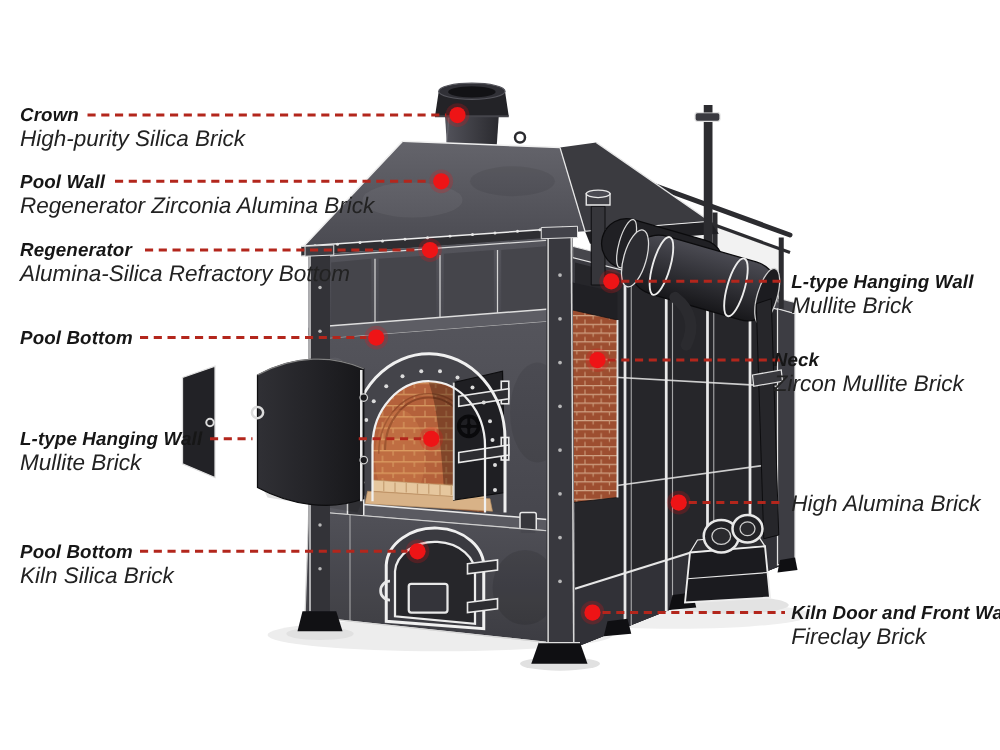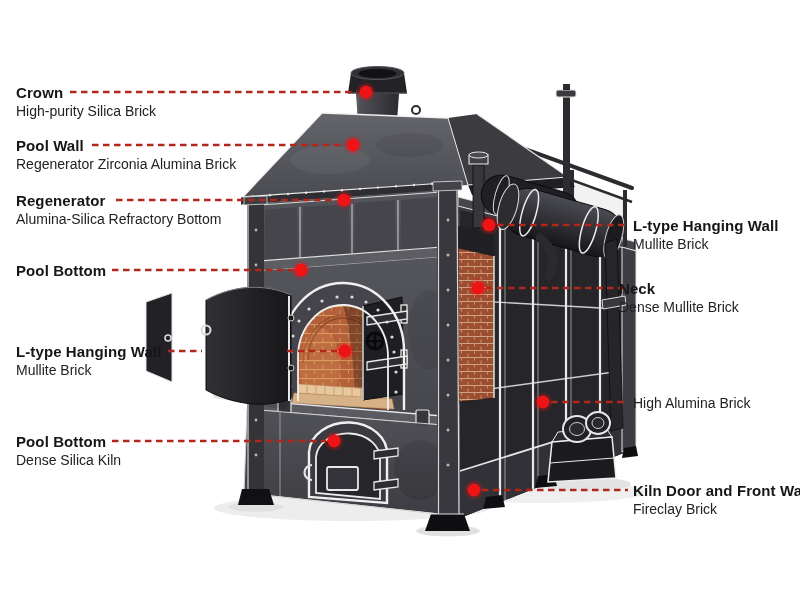--- a/index.html
+++ b/index.html
@@ -1,23 +1,23 @@
 <!DOCTYPE html>
 <html><head>
 <meta charset="utf-8">
 <style>
   html,body{margin:0;padding:0;}
   body{
     width:800px;height:600px;position:relative;background:#ffffff;
     font-family:"Liberation Sans", sans-serif;overflow:hidden;
   }
   .stage{position:absolute;left:0;top:0;width:800px;height:600px;z-index:1;}
-  .callout{position:absolute;z-index:3;white-space:nowrap;}
+  .callout{position:absolute;z-index:3;white-space:nowrap;font-style:italic;}
   .callout .t{font-size:15px;font-weight:700;line-height:19px;color:#161616;letter-spacing:.1px;}
-  .callout .s{font-size:14px;font-weight:400;line-height:18px;color:#222222;}
+  .callout .s{font-size:18px;font-weight:400;line-height:18px;color:#222222;}
 </style>
 </head>
 <body>
 
 <svg class="stage" viewBox="0 0 800 600">
   <defs>
     <linearGradient id="gRoof" x1="0" y1="0" x2="0" y2="1">
       <stop offset="0" stop-color="#64646b"></stop>
         <stop offset="1" stop-color="#4a4a51"></stop>
     </linearGradient>
@@ -386,30 +386,30 @@
 </div>
 <div class="callout" style="left:16px;top:261px">
   <div class="t">Pool Bottom</div>
 </div>
 <div class="callout" style="left:16px;top:342px">
   <div class="t">L-type Hanging Wall</div>
   <div class="s">Mullite Brick</div>
 </div>
 <div class="callout" style="left:16px;top:432px">
   <div class="t">Pool Bottom</div>
-  <div class="s">Dense Silica Kiln</div>
+  <div class="s">Kiln Silica Brick</div>
 </div>
 
 <div class="callout" style="left:633px;top:216px">
   <div class="t">L-type Hanging Wall</div>
   <div class="s">Mullite Brick</div>
 </div>
 <div class="callout" style="left:619px;top:279px">
   <div class="t">Neck</div>
-  <div class="s">Dense Mullite Brick</div>
+  <div class="s">Zircon Mullite Brick</div>
 </div>
 <div class="callout" style="left:633px;top:394px">
   <div class="s">High Alumina Brick</div>
 </div>
 <div class="callout" style="left:633px;top:481px">
   <div class="t">Kiln Door and Front Wall</div>
   <div class="s">Fireclay Brick</div>
 </div>
 
 </body></html>

